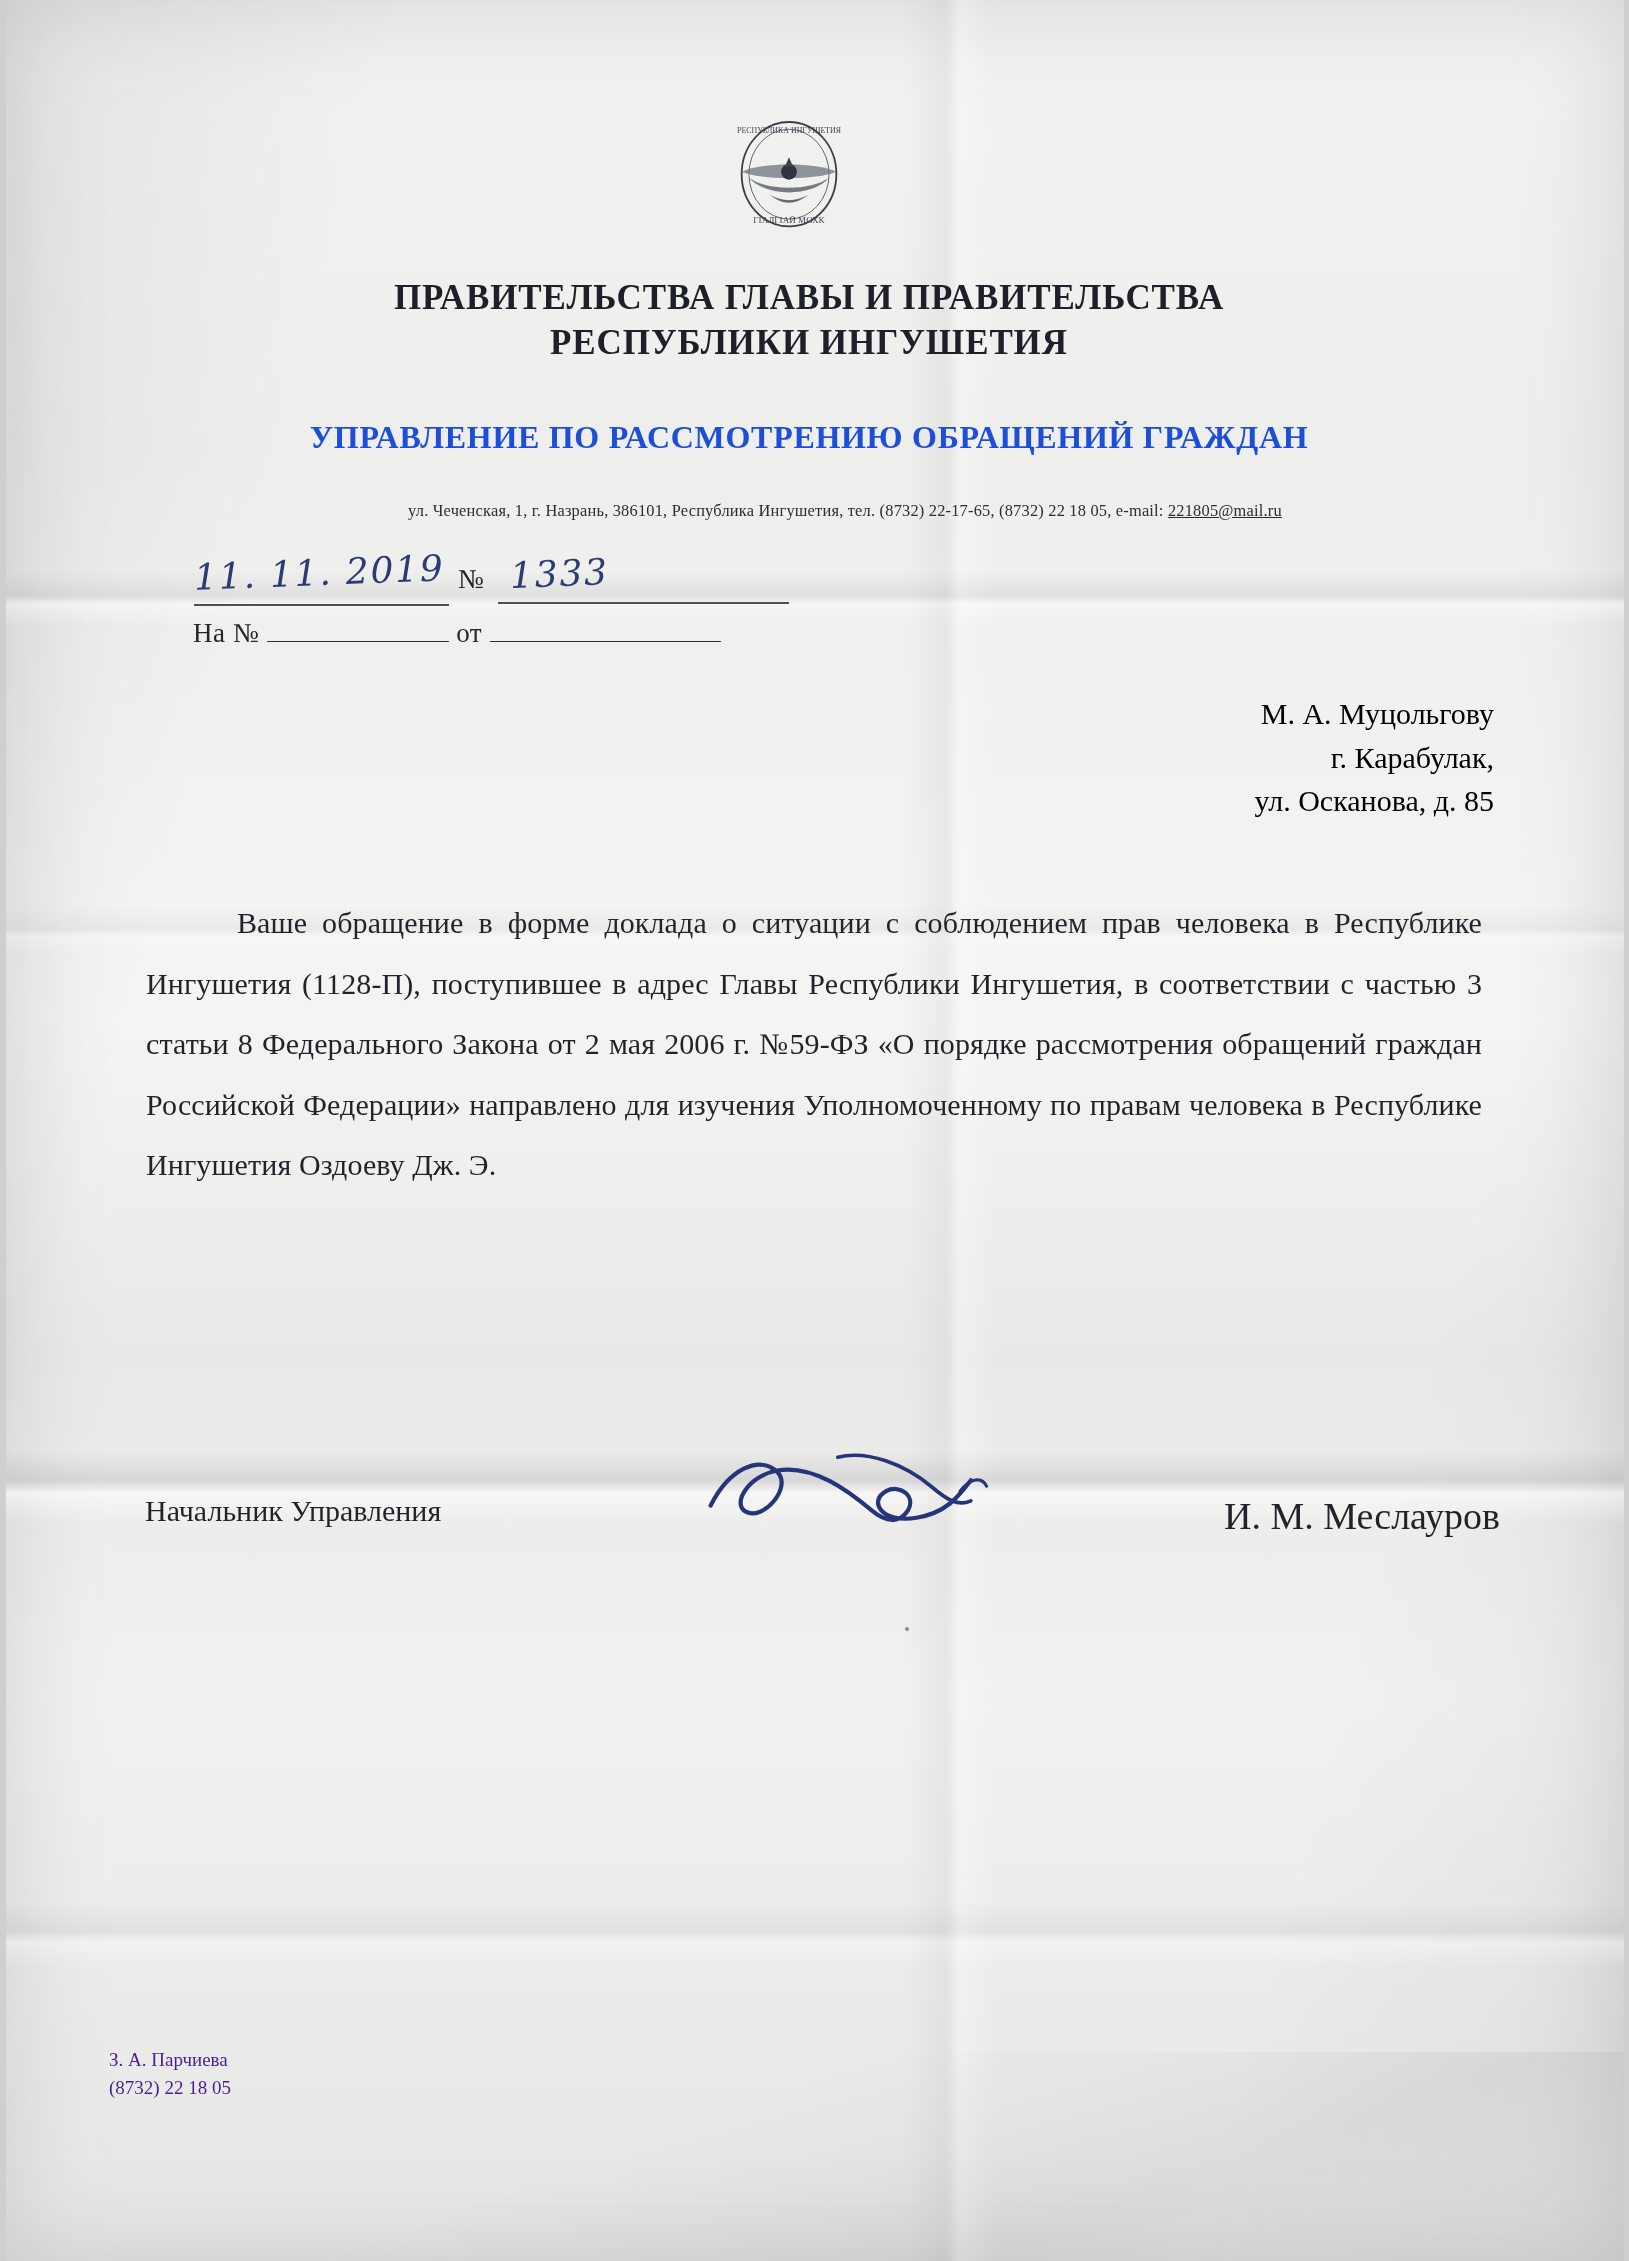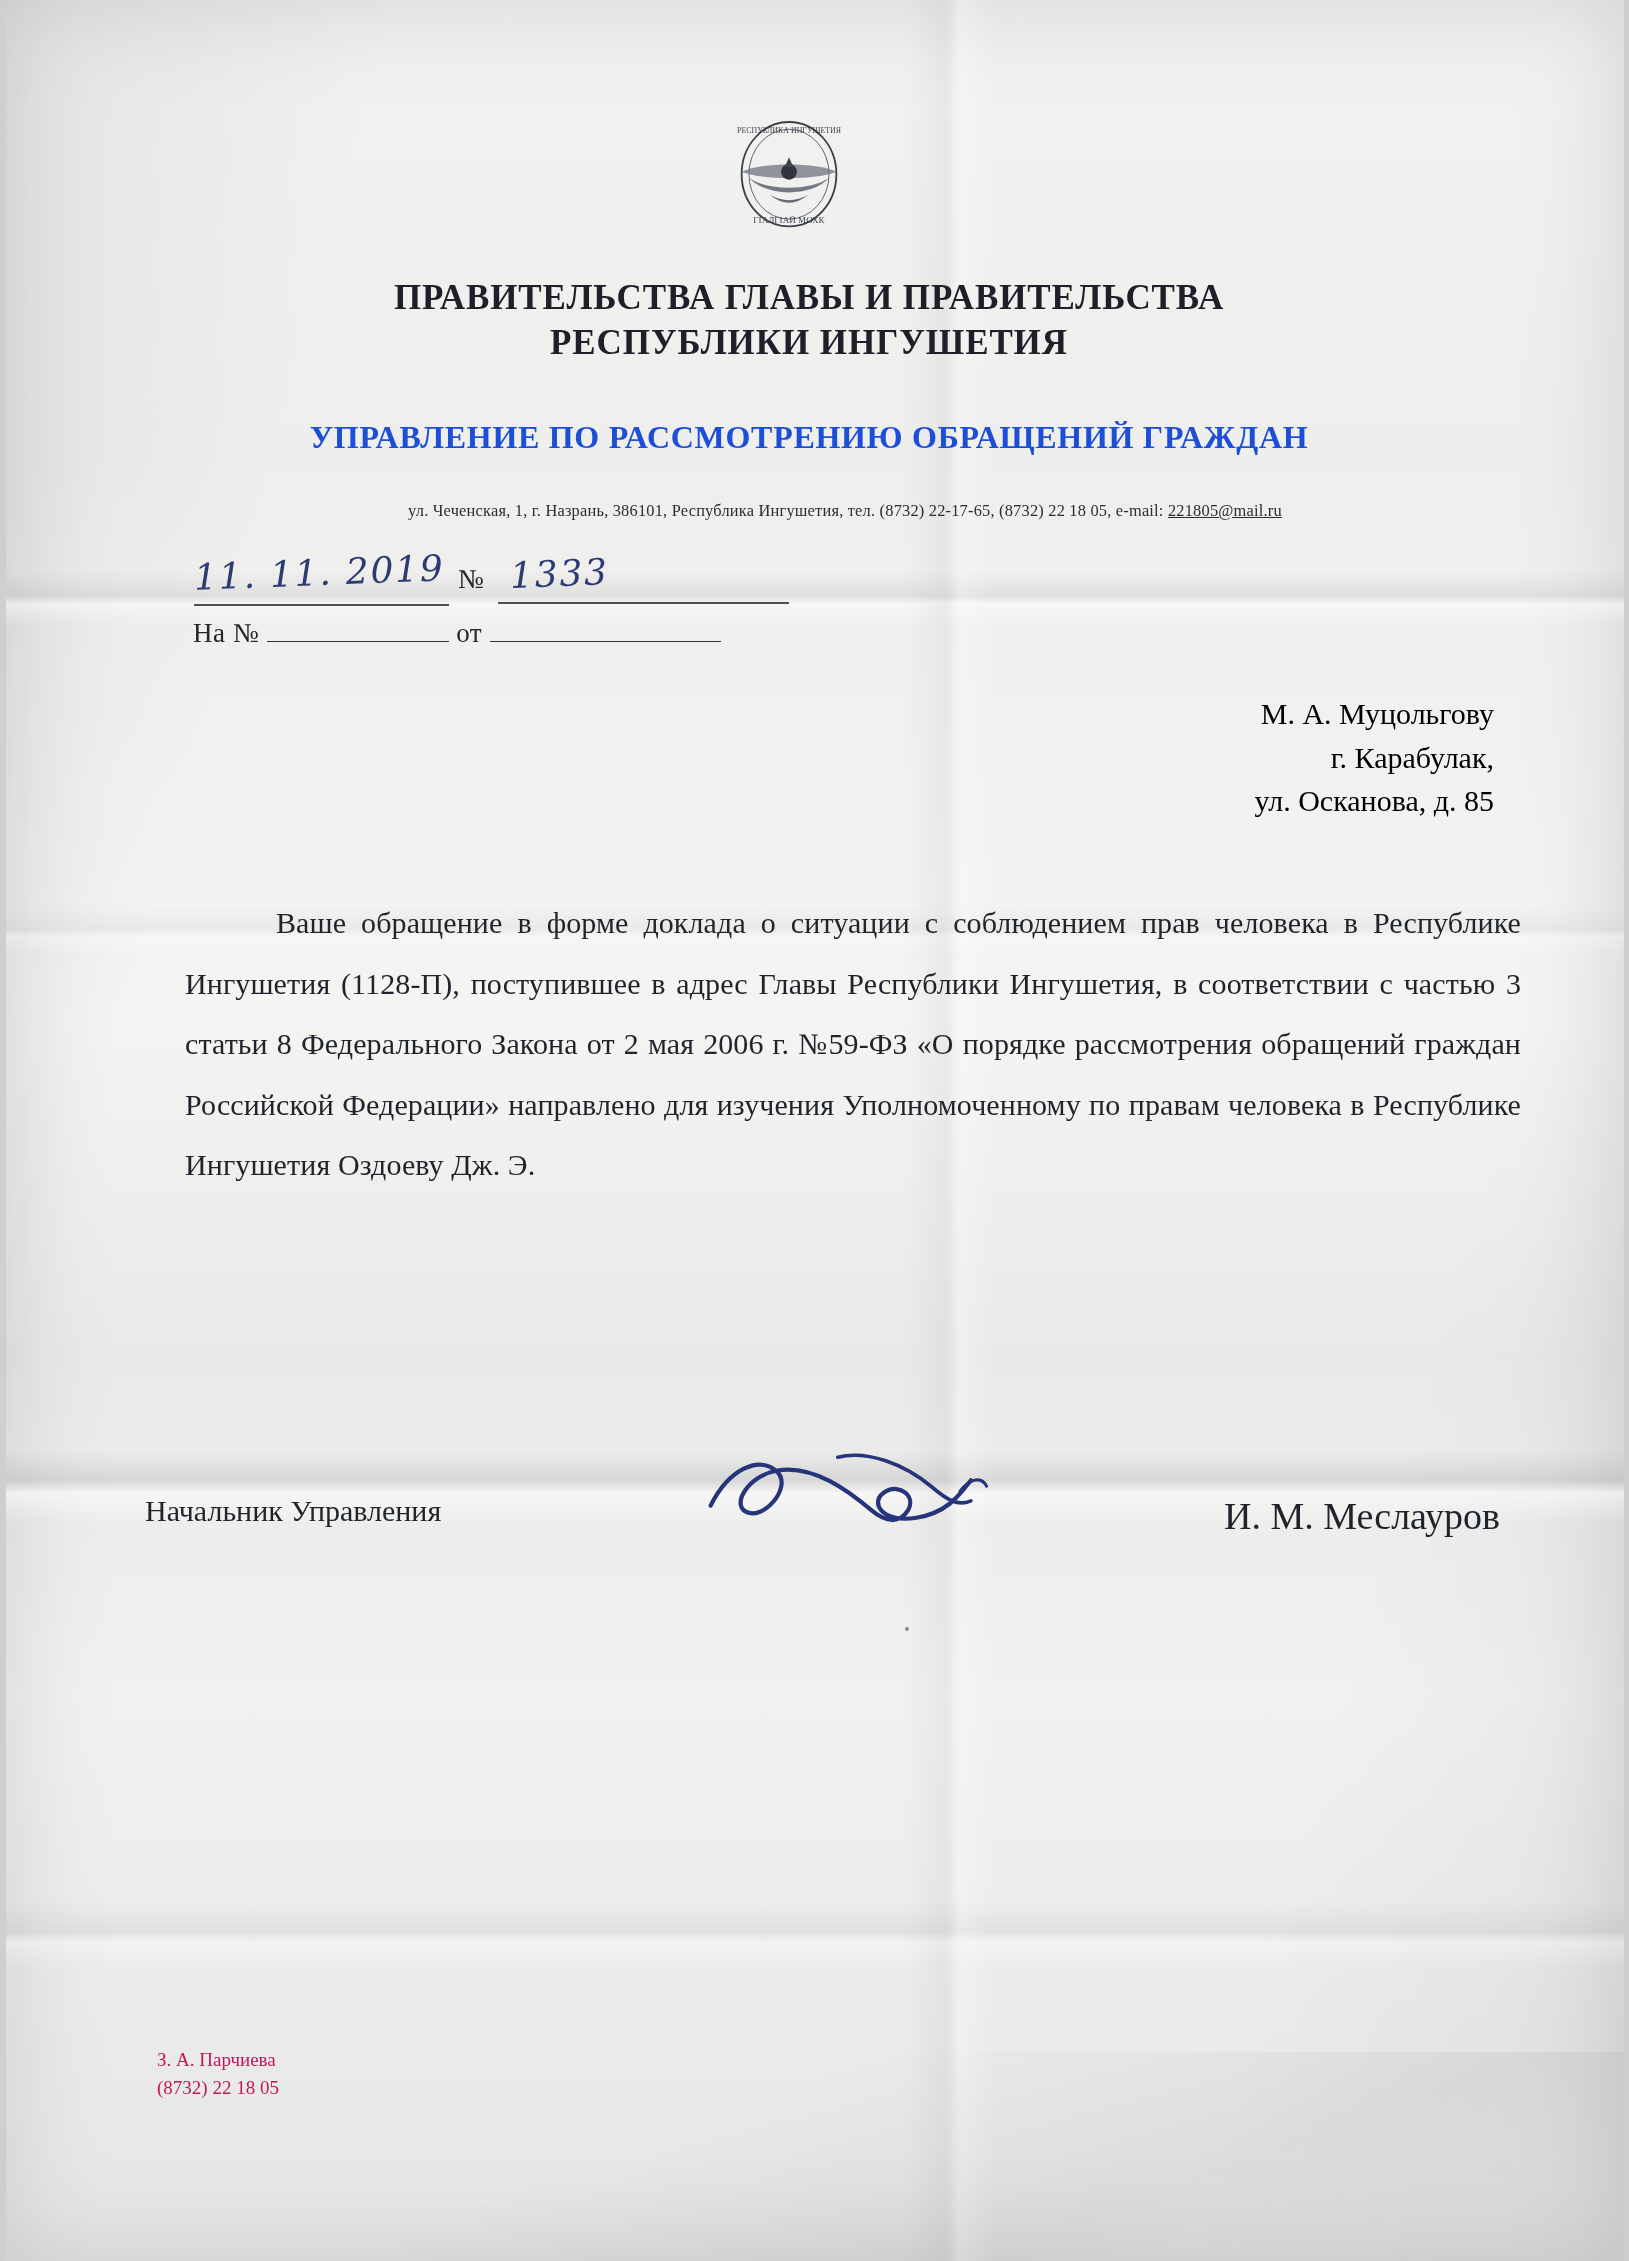--- a/index.html
+++ b/index.html
@@ -160,21 +160,20 @@
     position: absolute;
     left: 146px;
     top: 893px;
     width: 1336px;
     font-size: 30px;
     line-height: 2.02;
     text-align: justify;
     text-indent: 91px;
     color: #1f232b;
     letter-spacing: 0.1px;
-    margin-left: 39px;
   }
 
   .sign-row {
     position: absolute;
     left: 0;
     top: 1482px;
     width: 1618px;
     height: 73px;
   }
   .sign-title {
@@ -198,22 +197,21 @@
     width: 364px;
     height: 115px;
   }
 
   .executor {
     position: absolute;
     left: 109px;
     top: 2046px;
     font-size: 19px;
     line-height: 1.45;
-    color: #be185d;
-    margin-left: 48px;
+    color: #4c1d95;
   }
   .speck {
     position: absolute;
     left: 905px;
     top: 1627px;
     width: 4.3px;
     height: 4.3px;
     border-radius: 50%;
     background: #8b8b8f;
   }

